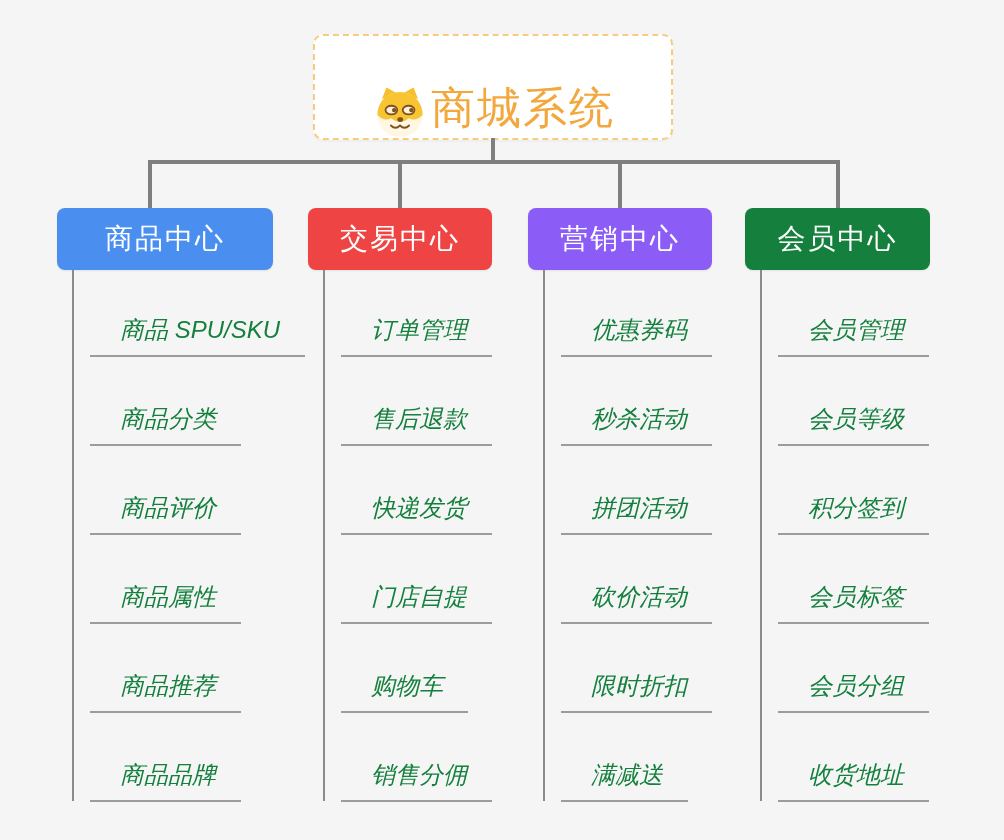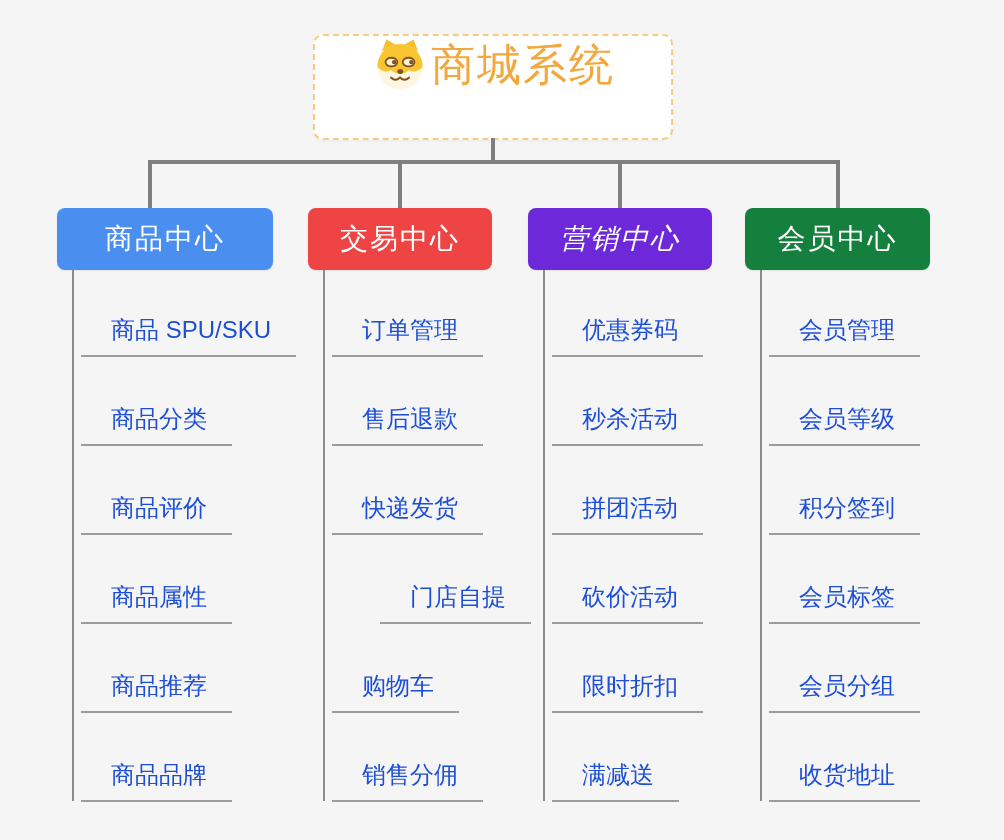--- a/index.html
+++ b/index.html
@@ -8,45 +8,46 @@
     background:#F5F5F6;
     font-family:"Liberation Sans", sans-serif;
   }
   .canvas{position:absolute;inset:0;}
 
   
   .root{
     position:absolute;left:313px;top:34px;width:360px;height:106px;
     box-sizing:border-box;background:#FFFFFF;
     border:2px dashed #F7CB80;border-radius:10px;
-    display:flex;align-items:flex-start;justify-content:center;gap:2px;
+    display:flex;align-items:flex-end;justify-content:center;gap:2px;
     box-shadow:0 1px 3px rgba(0,0,0,0.05);
   }
   .root-title{font-size:44px;color:#F2A83C;letter-spacing:2px;}
 
   
   .line{position:absolute;background:#7F7F7F;}
   #stem {left:491px;top:138px;width:4px;height:24px;}
   #hbar {left:148px;top:160px;width:692px;height:4px;border-radius:2px;}
   .drop {top:160px;width:4px;height:48px;}
   #drop-1{left:148px;} #drop-2{left:398px;} #drop-3{left:618px;} #drop-4{left:836px;}
 
   
   .branch{position:absolute;top:208px;width:260px;height:610px;}
   .branch-header{
     height:62px;border-radius:8px;color:#FFFFFF;font-size:28px;letter-spacing:2px;
     display:flex;align-items:center;justify-content:center;
     box-shadow:0 1px 2px rgba(0,0,0,0.08);
   }
   .trunk{position:absolute;left:15px;top:62px;width:2px;height:531px;background:#8B8B8B;}
   .item{
-    position:absolute;left:24px;height:46px;line-height:42px;
-    font-size:24px;color:#1d4ed8;white-space:nowrap;
+    position:absolute;left:33px;height:46px;line-height:42px;
+    font-size:24px;color:#15803d;white-space:nowrap;
     border-bottom:2px solid #9C9C9C;
     padding:0 25px 0 30px;
+    font-style:italic;
   }
 </style>
 </head>
 <body>
 
 <div class="canvas">
 
   <div class="root">
     <span style="display:flex;">
       <svg width="58" height="54" viewBox="0 0 64 58" aria-hidden="true">
@@ -82,26 +83,26 @@
         <div class="item" style="top: 368px;">商品属性</div>
         <div class="item" style="top: 457px;">商品推荐</div>
         <div class="item" style="top: 546px;">商品品牌</div>
       </div>
       <div class="branch" style="left: 308px;">
         <div class="branch-header" style="width: 184px; background: #ef4444;">交易中心</div>
         <div class="trunk"></div>
         <div class="item" style="top: 101px;">订单管理</div>
         <div class="item" style="top: 190px;">售后退款</div>
         <div class="item" style="top: 279px;">快递发货</div>
-        <div class="item" style="top: 368px; margin-left: 48px;">门店自提</div>
+        <div class="item" style="top: 368px;">门店自提</div>
         <div class="item" style="top: 457px;">购物车</div>
         <div class="item" style="top: 546px;">销售分佣</div>
       </div>
       <div class="branch" style="left: 528px;">
-        <div class="branch-header" style="width: 184px; background: #6d28d9; font-style: italic;">营销中心</div>
+        <div class="branch-header" style="width: 184px; background: #8b5cf6;">营销中心</div>
         <div class="trunk"></div>
         <div class="item" style="top: 101px;">优惠券码</div>
         <div class="item" style="top: 190px;">秒杀活动</div>
         <div class="item" style="top: 279px;">拼团活动</div>
         <div class="item" style="top: 368px;">砍价活动</div>
         <div class="item" style="top: 457px;">限时折扣</div>
         <div class="item" style="top: 546px;">满减送</div>
       </div>
       <div class="branch" style="left: 745px;">
         <div class="branch-header" style="width: 185px; background: #15803d;">会员中心</div>

